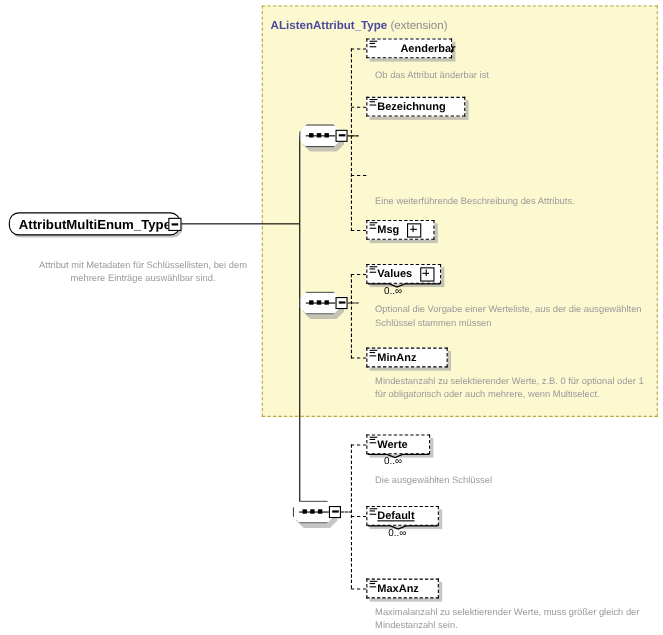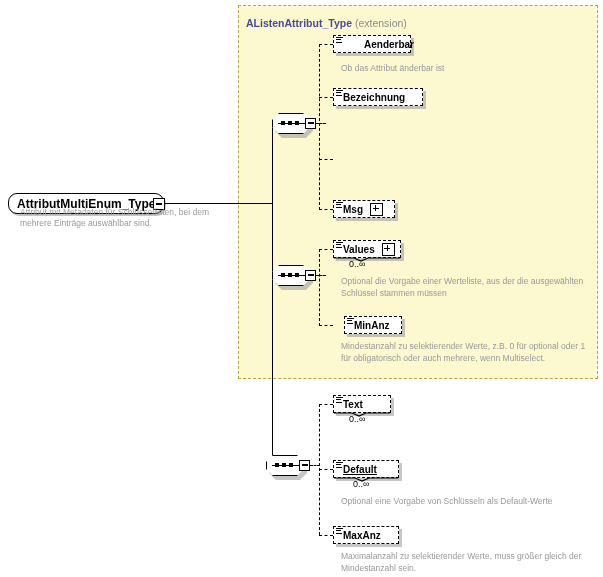--- a/index.html
+++ b/index.html
@@ -143,21 +143,21 @@
   <div class="ext-panel" style="left:238px;top:5px;width:360px;height:374px;"></div>
   <div class="ext-title" style="left:246px;top:17px;">
     <span>AListenAttribut_Type</span>
     <span class="ext-kind">(extension)</span>
   </div>
 
   <div class="root-node" style="left:8px;top:193px;height:21px;">
     <span>AttributMultiEnum_Type</span>
   </div>
   <div class="rootminus" style="left:153px;top:198px;"></div>
-  <div class="root-desc" style="left:20px;top:207px;">Attribut mit Metadaten für Schlüssellisten, bei dem mehrere Einträge auswählbar sind.</div>
+  <div class="root-desc" style="left:20px;top:236px;text-align:center;">Attribut mit Metadaten für Schlüssellisten, bei dem mehrere Einträge auswählbar sind.</div>
 
   <div class="hline" style="left:165px;top:203px;width:107px;"></div>
   <div class="vline" style="left:272px;top:124px;height:344px;"></div>
 
   <div class="seq" style="left:272px;top:113px;">
     <div class="shadow"></div>
     <div class="body"></div>
     <div class="dots">
         <b></b>
         <b></b>
@@ -184,20 +184,21 @@
   <div class="el" style="left:333px;top:88px;width:90px;">
     <span class="attr-lines">
         <i></i>
         <i></i>
         <i></i>
       </span>
     <span class="lbl">Bezeichnung</span>
   </div>
 
   <div class="hdash" style="left:319px;top:159px;width:14px;"></div>
+  <div class="desc" style="left:341px;top:177px;width:245px;">Eine weiterführende Beschreibung des Attributs.</div>
 
   <div class="hdash" style="left:319px;top:209px;width:14px;"></div>
   <div class="el" style="left:333px;top:200px;width:62px;">
     <span class="attr-lines">
         <i></i>
         <i></i>
         <i></i>
       </span>
     <span class="lbl">Msg</span>
     <span class="expander plus"></span>
@@ -228,21 +229,21 @@
     <span class="wave">
       <svg width="68" height="5" viewBox="0 0 68 5">
           <path d="M0 1 L20 1 L27 4 L34 1 L68 1" fill="none" stroke="#000" stroke-width="1.2"></path>
         </svg>
     </span>
   </div>
   <div class="occ" style="left:349px;top:259px;">0..∞</div>
   <div class="desc" style="left:341px;top:276px;width:245px;">Optional die Vorgabe einer Werteliste, aus der die ausgewählten Schlüssel stammen müssen</div>
 
   <div class="hdash" style="left:319px;top:325px;width:14px;"></div>
-  <div class="el" style="left:344px;top:316px;width:58px;">
+  <div class="el" style="left:333px;top:316px;width:74px;">
     <span class="attr-lines">
         <i></i>
         <i></i>
         <i></i>
       </span>
     <span class="lbl">MinAnz</span>
   </div>
   <div class="desc" style="left:341px;top:341px;width:248px;">Mindestanzahl zu selektierender Werte, z.B. 0 für optional oder 1 für obligatorisch oder auch mehrere, wenn Multiselect.</div>
 
   <div class="seq" style="left:266px;top:455px;">
@@ -258,45 +259,45 @@
   <div class="hdash" style="left:310px;top:465px;width:10px;"></div>
   <div class="vdash" style="left:319px;top:404px;height:131px;"></div>
 
   <div class="hdash" style="left:319px;top:404px;width:14px;"></div>
   <div class="el" style="left:333px;top:395px;width:58px;">
     <span class="attr-lines">
         <i></i>
         <i></i>
         <i></i>
       </span>
-    <span class="lbl">Text</span>
+    <span class="lbl">Werte</span>
     <span class="wave">
       <svg width="58" height="5" viewBox="0 0 58 5">
           <path d="M0 1 L18 1 L25 4 L32 1 L58 1" fill="none" stroke="#000" stroke-width="1.2"></path>
         </svg>
     </span>
   </div>
   <div class="occ" style="left:349px;top:414px;">0..∞</div>
+  <div class="desc" style="left:341px;top:431px;width:245px;">Die ausgewählten Schlüssel</div>
 
   <div class="hdash" style="left:319px;top:469px;width:14px;"></div>
   <div class="el" style="left:333px;top:460px;width:66px;text-decoration:underline;">
     <span class="attr-lines">
         <i></i>
         <i></i>
         <i></i>
       </span>
     <span class="lbl">Default</span>
     <span class="wave">
       <svg width="66" height="5" viewBox="0 0 66 5">
           <path d="M0 1 L21 1 L28 4 L35 1 L66 1" fill="none" stroke="#000" stroke-width="1.2"></path>
         </svg>
     </span>
   </div>
   <div class="occ" style="left:353px;top:479px;">0..∞</div>
-  <div class="desc" style="left:341px;top:496px;width:248px;">Optional eine Vorgabe von Schlüsseln als Default-Werte</div>
 
   <div class="hdash" style="left:319px;top:535px;width:14px;"></div>
   <div class="el" style="left:333px;top:526px;width:66px;">
     <span class="attr-lines">
         <i></i>
         <i></i>
         <i></i>
       </span>
     <span class="lbl">MaxAnz</span>
   </div>

